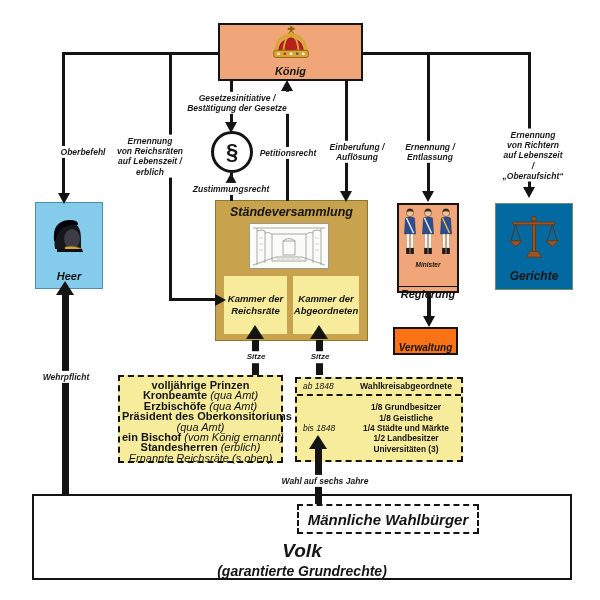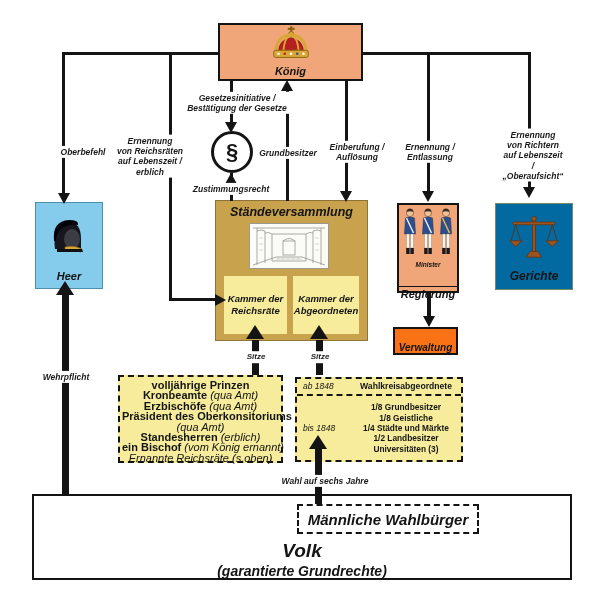--- a/index.html
+++ b/index.html
@@ -205,22 +205,22 @@
   <div class="box" style="left:297px;top:504px;width:182px;height:30px;background:#fff;border:2px dashed #141414;z-index:6;display:flex;align-items:center;justify-content:center;">
     <div class="nodelabel" style="font-size:15px;">Männliche Wahlbürger</div>
   </div>
 
   <div class="box dashedbox" style="left:118px;top:375px;width:165px;height:88px;padding:3px 2px;">
     <div class="lb-line"><span class="b">volljährige Prinzen</span><span class="i"></span></div>
     <div class="lb-line"><span class="b">Kronbeamte</span><span class="i"> (qua Amt)</span></div>
     <div class="lb-line"><span class="b">Erzbischöfe</span><span class="i"> (qua Amt)</span></div>
     <div class="lb-line"><span class="b">Präsident des Oberkonsitoriums</span><span class="i"></span></div>
     <div class="lb-line"><span class="b"></span><span class="i">(qua Amt)</span></div>
+    <div class="lb-line"><span class="b">ein Bischof</span><span class="i"> (vom König ernannt)</span></div>
     <div class="lb-line"><span class="b">Standesherren</span><span class="i"> (erblich)</span></div>
-    <div class="lb-line"><span class="b">ein Bischof</span><span class="i"> (vom König ernannt)</span></div>
     <div class="lb-line"><span class="b"></span><span class="i">Ernannte Reichsräte (s.oben)</span></div>
   </div>
 
   <div class="box dashedbox" style="left:295px;top:377px;width:168px;height:85px;display:flex;flex-direction:column;">
     <div style="display:flex;align-items:center;border-bottom:2.5px dashed #141414;padding:2px 0 3px 0;">
       <div class="period" style="width:48px;padding-left:6px;">ab 1848</div>
       <div class="rb-item" style="flex:1;font-size:8.6px;">Wahlkreisabgeordnete</div>
     </div>
     <div style="display:flex;align-items:center;flex:1;">
       <div class="period" style="width:48px;padding-left:6px;">bis 1848</div>
@@ -235,21 +235,21 @@
   </div>
 
   <div class="elabel" style="left:76px;top:152px;margin-left:7px;">Oberbefehl</div>
   <div class="elabel" style="left:237px;top:103px;">Gesetzesinitiative /
 Bestätigung der Gesetze</div>
   <div class="elabel" style="left:150px;top:156px;">Ernennung
 von Reichsräten
 auf Lebenszeit /
 erblich</div>
   <div class="elabel" style="left:231px;top:189px;">Zustimmungsrecht</div>
-  <div class="elabel" style="left:288px;top:153px;">Grundbesitzer</div>
+  <div class="elabel" style="left:288px;top:153px;">Petitionsrecht</div>
   <div class="elabel" style="left:357px;top:152px;">Einberufung /
 Auflösung</div>
   <div class="elabel" style="left:430px;top:152px;">Ernennung /
 Entlassung</div>
   <div class="elabel" style="left:533px;top:155px;">Ernennung von Richtern
 auf Lebenszeit /
 „Oberaufsicht“</div>
   <div class="elabel" style="left:66px;top:377px;">Wehrpflicht</div>
   <div class="elabel" style="left:256px;top:357px;font-size:8px;">Sitze</div>
   <div class="elabel" style="left:320px;top:357px;font-size:8px;">Sitze</div>

